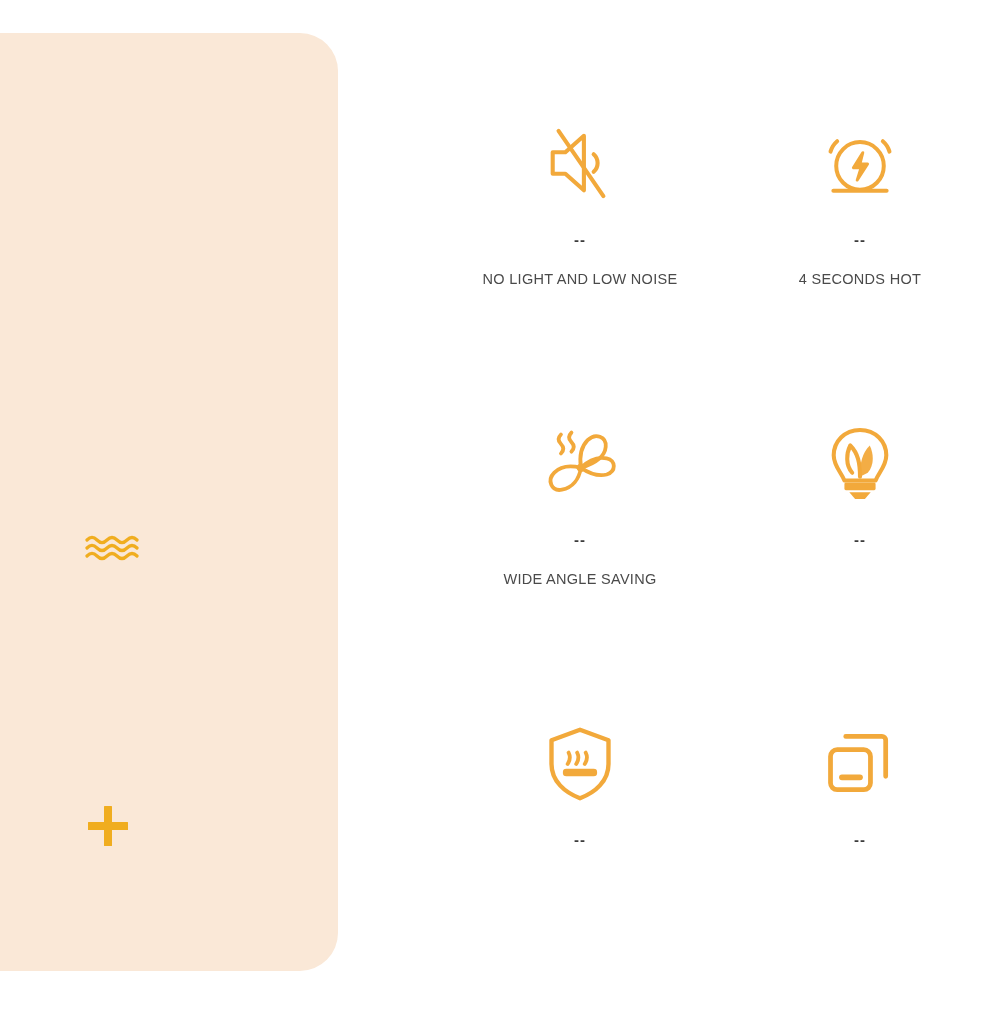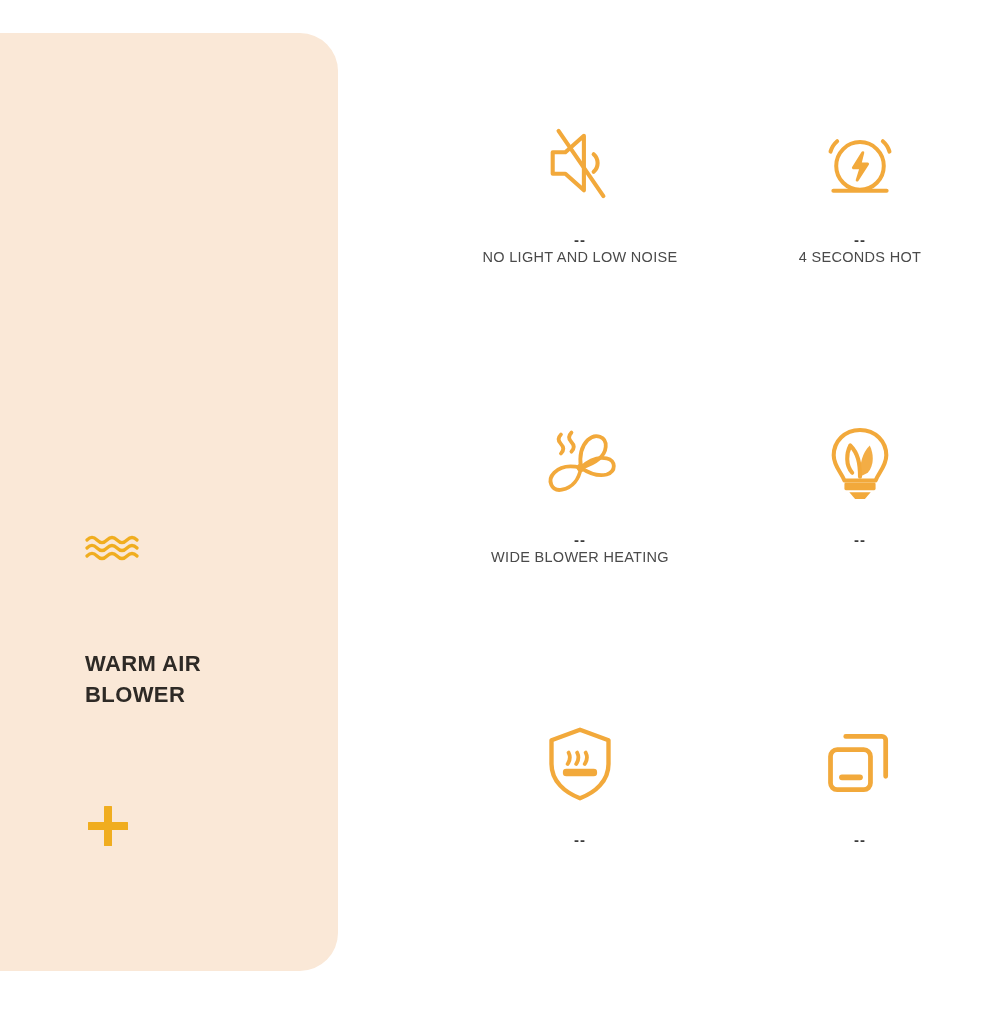--- a/index.html
+++ b/index.html
@@ -93,20 +93,21 @@
   .feature-sep {
     margin-top: 22px;
     font-size: 15px;
     line-height: 15px;
     font-weight: bold;
     letter-spacing: 1px;
     color: #3b3b3b;
     user-select: none;
   }
   .feature-label {
+    margin-top: 22px;
     font-size: 14.5px;
     line-height: 20px;
     color: #4a4a4a;
     text-align: center;
     letter-spacing: 0.3px;
     white-space: pre-line;
     max-width: 240px;
   }
 </style>
 </head>
@@ -116,22 +117,20 @@
   <div id="hero-inner">
 
     <div id="wave-icon">
       <svg viewBox="0 0 60 30" width="60" height="30" fill="none" stroke="#f0ad1f" stroke-width="3.2" stroke-linecap="round">
         <path d="M2 7 q5 -5 10 0 t10 0 t10 0 t10 0 t10 0"></path>
         <path d="M2 15 q5 -5 10 0 t10 0 t10 0 t10 0 t10 0"></path>
         <path d="M2 23 q5 -5 10 0 t10 0 t10 0 t10 0 t10 0"></path>
       </svg>
     </div>
 
-    <div id="hero-title">WARM AIR
-BLOWER</div>
 
     <div id="plus-icon">
       <svg viewBox="0 0 46 46" width="46" height="46">
         <rect x="19" y="3" width="8" height="40" rx="0.5" fill="#f0ad1f"></rect>
         <rect x="3" y="19" width="40" height="8" rx="0.5" fill="#f0ad1f"></rect>
       </svg>
     </div>
 
   </div>
 </div>
@@ -169,21 +168,21 @@
       <svg viewBox="0 0 84 86" width="80" height="82" fill="none" stroke="#f2a93b" stroke-width="4" stroke-linecap="round" stroke-linejoin="round">
         <path d="M43 47 C41 34 44 24 50 18 C58 10 70 14 69 25 C68 36 56 43 43 47 Z"></path>
         <path d="M43 47 C31 44 21 46 15 52 C7 60 12 72 23 70 C34 68 41 59 43 47 Z"></path>
         <path d="M43 47 C52 53 62 56 70 54 C80 51 80 39 70 37 C60 35 50 40 43 47 Z"></path>
         <circle cx="43" cy="47" r="4.5" fill="#f2a93b" stroke="none"></circle>
         <path d="M22 32 q5 -5 0 -10 q-5 -5 0 -10"></path>
         <path d="M33 30 q5 -5 0 -10 q-5 -5 0 -10"></path>
       </svg>
     </div>
     <div class="feature-sep">--</div>
-    <div class="feature-label">WIDE BLOWER HEATING</div>
+    <div class="feature-label">WIDE ANGLE SAVING</div>
   </div>
 
   <div class="feature-cell">
     <div class="feature-icon">
       <svg viewBox="0 0 76 86" width="74" height="84" fill="none" stroke="#f2a93b" stroke-width="4.2" stroke-linecap="round" stroke-linejoin="round">
         <path d="M38 8 C22 8 11 20 11 34 C11 45 19 52 22 60 L54 60 C57 52 65 45 65 34 C65 20 54 8 38 8 Z"></path>
         <path d="M38 56 C38 42 36 32 28 24 C24 32 23 44 30 52"></path>
         <path d="M38 56 C38 42 40 32 48 24 C52 32 53 44 46 52" fill="#f2a93b" stroke="none" opacity="0.95"></path>
         <rect x="22" y="62" width="32" height="8" rx="1.5" fill="#f2a93b" stroke="none"></rect>
         <path d="M27 72 L49 72 L43 79 L33 79 Z" fill="#f2a93b" stroke="none"></path>

